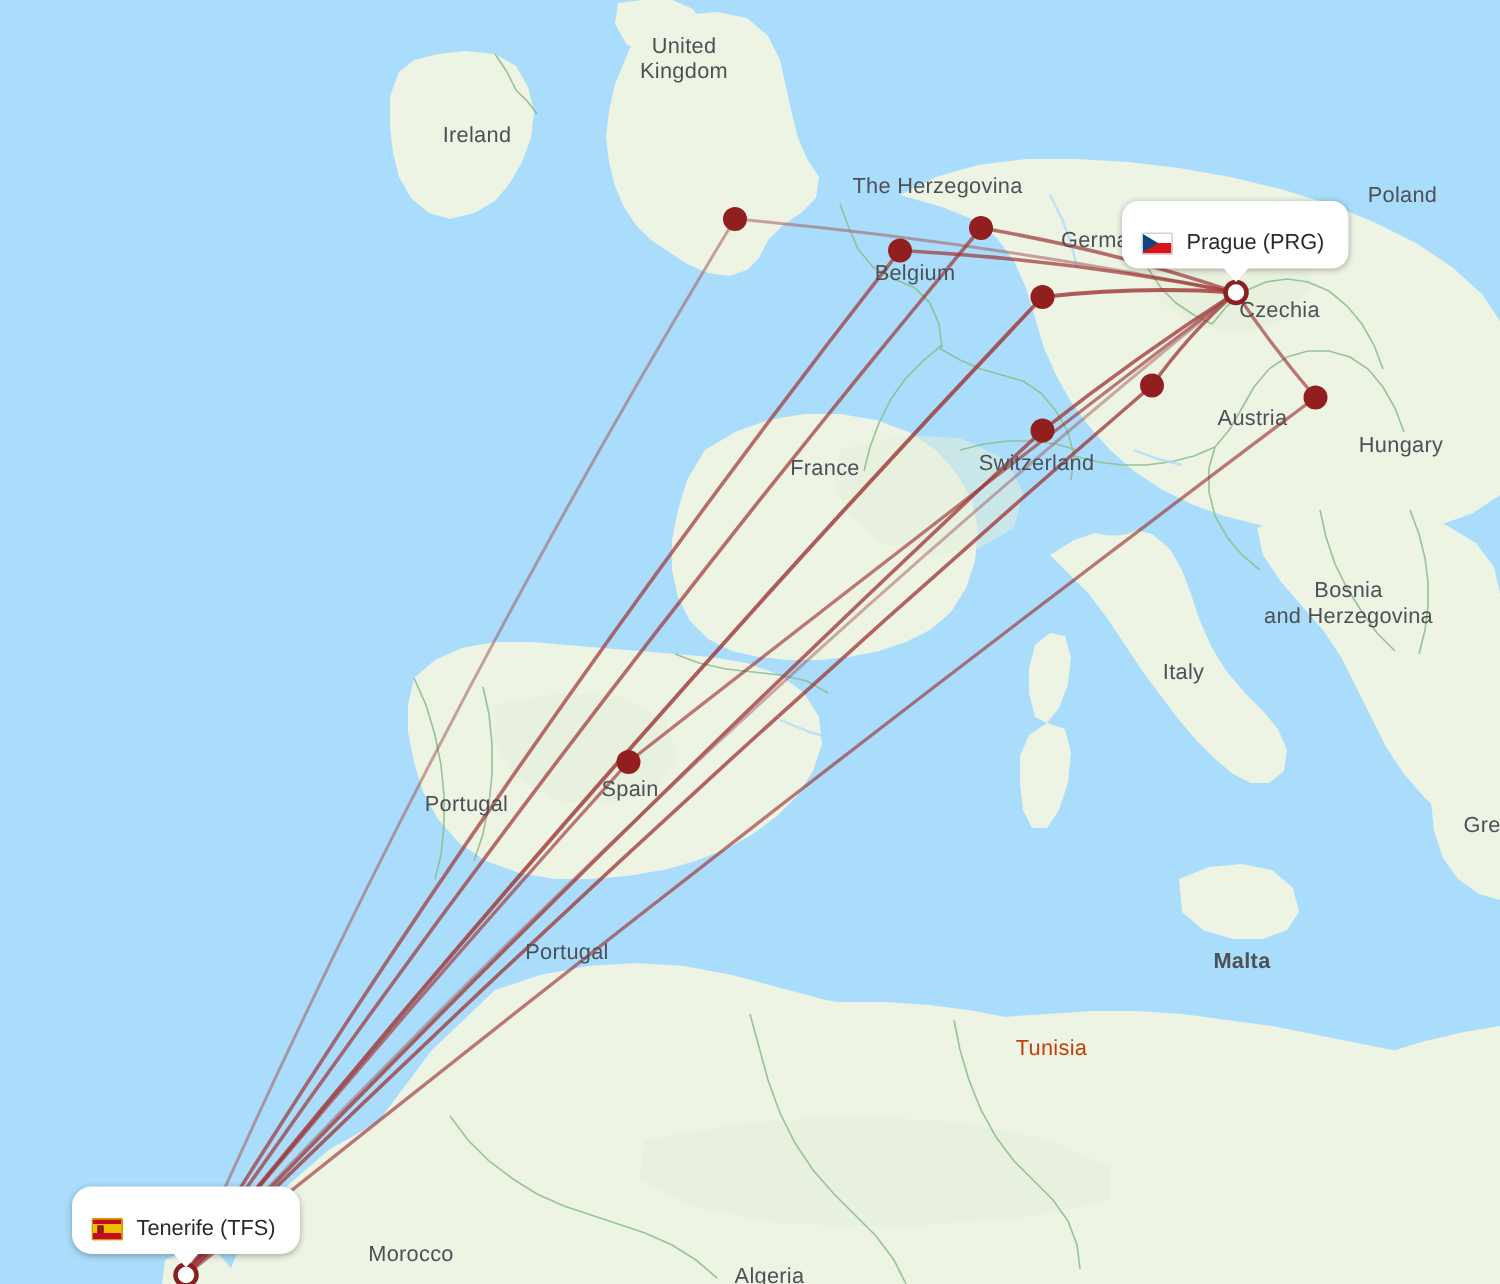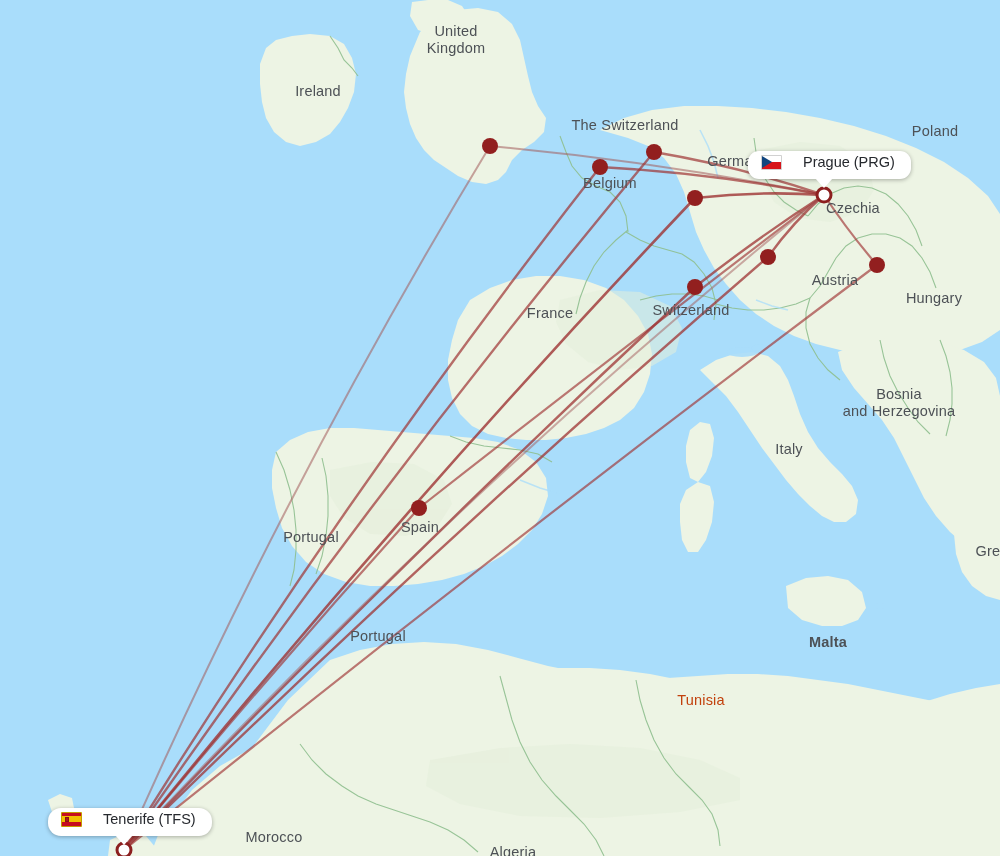--- a/index.html
+++ b/index.html
@@ -6,22 +6,22 @@
   body{width:1000px;height:856px;overflow:hidden;
        font-family:"Liberation Sans","DejaVu Sans",sans-serif;}
   #map{position:relative;width:1000px;height:856px;overflow:hidden;background:#a9ddfb;}
   #map svg.layer{position:absolute;left:0;top:0;width:1000px;height:856px;}
   .country-label{position:absolute;color:#4d5156;font-size:14.5px;
                  line-height:17px;text-align:center;white-space:pre;
                  transform:translate(-50%,-50%);pointer-events:none;
                  letter-spacing:.2px;}
   .tooltip{position:absolute;background:#fff;border-radius:11px;
            box-shadow:0 1px 4px rgba(0,0,0,.30);
-           padding:3px 16px 9px 13px;display:flex;align-items:center;gap:21px;
-           white-space:nowrap;margin-top:17px;}
+           padding:20px 16px 9px 13px;display:flex;align-items:center;gap:9px;
+           white-space:nowrap;}
   .tooltip .tt-text{font-size:14.5px;color:#26292e;}
   .tooltip:after{content:"";position:absolute;left:var(--tipx,50%);
         bottom:-9px;margin-left:-9px;border-left:9px solid transparent;
         border-right:9px solid transparent;border-top:10px solid #fff;}
   .flag{width:19px;height:13px;border:1px solid rgba(0,0,0,.18);
         display:block;border-radius:1px;overflow:hidden;position:relative;flex:0 0 auto;}
   .flag-cz{background:#fff;}
   .flag-cz:before{content:"";position:absolute;left:0;top:50%;right:0;bottom:0;background:#d7141a;}
   .flag-cz:after{content:"";position:absolute;left:0;top:0;
       border-top:6.5px solid transparent;border-bottom:6.5px solid transparent;
@@ -221,21 +221,21 @@
     <g id="endpoint-markers">
         <circle cx="824" cy="195" r="7" fill="#ffffff" stroke="#8c1f1f" stroke-width="3"></circle>
         <circle cx="124" cy="850" r="7" fill="#ffffff" stroke="#8c1f1f" stroke-width="3"></circle>
       </g>
   </svg>
 
   <div id="country-labels">
       <div class="country-label" style="left: 318px; top: 91px; color: rgb(77, 81, 86);">Ireland</div>
       <div class="country-label" style="left: 456px; top: 40px; color: rgb(77, 81, 86);">United
 Kingdom</div>
-      <div class="country-label" style="left: 625px; top: 125px; color: rgb(77, 81, 86);">The Switzerland</div>
+      <div class="country-label" style="left: 625px; top: 125px; color: rgb(77, 81, 86);">The Herzegovina</div>
       <div class="country-label" style="left: 610px; top: 183px; color: rgb(77, 81, 86);">Belgium</div>
       <div class="country-label" style="left: 730px; top: 161px; color: rgb(77, 81, 86);">Germa</div>
       <div class="country-label" style="left: 935px; top: 131px; color: rgb(77, 81, 86);">Poland</div>
       <div class="country-label" style="left: 853px; top: 208px; color: rgb(77, 81, 86);">Czechia</div>
       <div class="country-label" style="left: 835px; top: 280px; color: rgb(77, 81, 86);">Austria</div>
       <div class="country-label" style="left: 934px; top: 298px; color: rgb(77, 81, 86);">Hungary</div>
       <div class="country-label" style="left: 550px; top: 313px; color: rgb(77, 81, 86);">France</div>
       <div class="country-label" style="left: 691px; top: 310px; color: rgb(77, 81, 86);">Switzerland</div>
       <div class="country-label" style="left: 899px; top: 403px; color: rgb(77, 81, 86);">Bosnia
 and Herzegovina</div>

